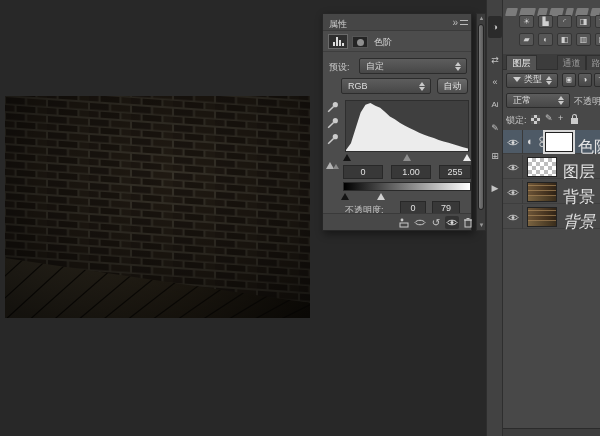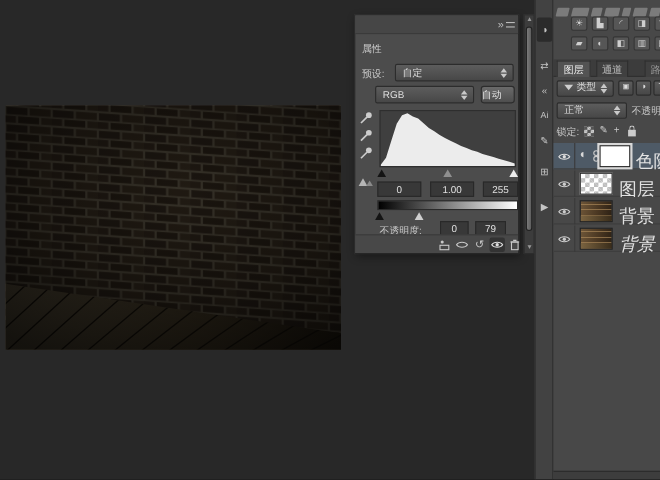--- a/index.html
+++ b/index.html
@@ -11,42 +11,42 @@
 
   
   .doc-image{position:absolute;left:5px;top:96px;width:305px;height:222px;display:block;}
 
   
   .props{position:absolute;left:322px;top:13px;width:150px;height:218px;
          background:#4c4c4c;border:1px solid #262626;box-shadow:2px 3px 8px rgba(0,0,0,.45);
          font-size:9px;}
   .props .titlebar{position:absolute;left:0;top:0;right:0;height:17px;background:#464646;
          border-bottom:1px solid #3a3a3a;}
-  .props .titlebar .t{position:absolute;left:6px;top:4px;color:#cfcfcf;margin-top:20px;}
+  .props .titlebar .t{position:absolute;left:6px;top:4px;color:#cfcfcf;}
   .props .titlebar .dd{position:absolute;right:14px;top:3px;color:#bbb;font-size:10px;letter-spacing:-1px;}
   .props .titlebar .menu{position:absolute;right:3px;top:6px;width:8px;height:5px;
          border-top:1px solid #bbb;border-bottom:1px solid #bbb;}
   .typebar{position:absolute;left:0;top:17px;right:0;height:21px;border-bottom:1px solid #3e3e3e;}
   .histbtn{position:absolute;left:5px;top:3px;width:20px;height:15px;background:#2e2e2e;
          border:1px solid #6a6a6a;display:flex;align-items:flex-end;justify-content:center;gap:1px;padding:2px;}
   .histbtn i{display:block;width:2px;background:#dcdcdc;}
   .maskbtn{position:absolute;left:29px;top:5px;width:16px;height:12px;background:#242424;border:1px solid #555;}
   .maskbtn::before{content:"";position:absolute;left:4px;top:2px;width:7px;height:7px;border-radius:50%;background:#8f8f8f;}
   .typebar .label{position:absolute;left:51px;top:5px;color:#d6d6d6;}
 
   .rowlabel{color:#c8c8c8;}
   .combo{position:absolute;height:16px;background:linear-gradient(#5d5d5d,#474747);
          border:1px solid #2c2c2c;border-radius:2px;color:#ddd;line-height:14px;padding-left:6px;}
   .updn{position:absolute;right:4px;top:2px;width:7px;height:11px;}
   .updn::before{content:"";position:absolute;left:0;top:1px;border-left:3px solid transparent;
          border-right:3px solid transparent;border-bottom:4px solid #c9c9c9;}
   .updn::after{content:"";position:absolute;left:0;bottom:1px;border-left:3px solid transparent;
          border-right:3px solid transparent;border-top:4px solid #c9c9c9;}
   .autobtn{position:absolute;height:16px;background:linear-gradient(#6a6a6a,#4e4e4e);
-         border:1px solid #2c2c2c;border-radius:3px;color:#e2e2e2;line-height:14px;}
+         border:1px solid #2c2c2c;border-radius:3px;color:#e2e2e2;text-align:center;line-height:14px;}
 
   .dropper{position:absolute;left:3px;width:13px;height:13px;cursor:pointer;}
   .histo-box{position:absolute;left:22px;top:86px;width:124px;height:52px;background:#3f3f3f;
          border:1px solid #2e2e2e;}
   .tri{position:absolute;width:0;height:0;border-left:4px solid transparent;border-right:4px solid transparent;}
   .tri.up-black{border-bottom:7px solid #141414;}
   .tri.up-gray{border-bottom:7px solid #8f8f8f;}
   .tri.up-white{border-bottom:7px solid #ececec;}
   .numfield{position:absolute;height:14px;background:#383838;border:1px solid #282828;
          color:#e0e0e0;font-size:9px;text-align:center;font-family:"Liberation Sans","DejaVu Sans",sans-serif;padding:0;}
@@ -163,20 +163,30 @@
     </g>
     <rect width="305" height="222" fill="url(#vig)"></rect>
   </svg>
 
   <div class="props">
     <div class="titlebar">
       <span class="t">属性</span>
       <span class="dd">»</span>
       <span class="menu"></span>
     </div>
+    <div class="typebar">
+      <span class="histbtn">
+          <i style="height:4px"></i>
+          <i style="height:9px"></i>
+          <i style="height:6px"></i>
+          <i style="height:3px"></i>
+        </span>
+      <span class="maskbtn"></span>
+      <span class="label">色阶</span>
+    </div>
 
     <span class="rowlabel abs" style="left:6px;top:47px;">预设:</span>
     <div class="combo" style="left:36px;top:44px;width:108px;">
       <span>自定</span>
       <span class="updn"></span>
     </div>
 
     <div class="combo" style="left:18px;top:64px;width:90px;">
       <span>RGB</span>
       <span class="updn"></span>
@@ -280,21 +290,21 @@
       <span class="ai" style="left:92px;top:15px;">▽</span>
       <span class="ai" style="left:16px;top:33px;">▰</span>
       <span class="ai" style="left:35px;top:33px;">◐</span>
       <span class="ai" style="left:54px;top:33px;">◧</span>
       <span class="ai" style="left:73px;top:33px;">▥</span>
       <span class="ai" style="left:92px;top:33px;">▨</span>
     </div>
 
     <div class="tabs">
       <span class="tab active" style="left:3px;width:31px;">图层</span>
-      <span class="tab inactive" style="left:39px;width:29px;font-weight:bold;">通道</span>
+      <span class="tab inactive" style="left:54px;width:29px;">通道</span>
       <span class="tab inactive" style="left:83px;width:29px;">路径</span>
     </div>
 
     <div class="lrow" style="top:73px;height:18px;font-family:Liberation Mono, monospace;">
       <div class="combo" style="left:3px;top:0;width:52px;height:15px;line-height:13px;font-size:9px;">
         <span class="funnel"></span><span>类型</span>
         <span class="updn" style="top:1px;"></span>
       </div>
       <span class="minibtn" style="left:59px;top:0;">▣</span>
       <span class="minibtn" style="left:75px;top:0;">◑</span>

